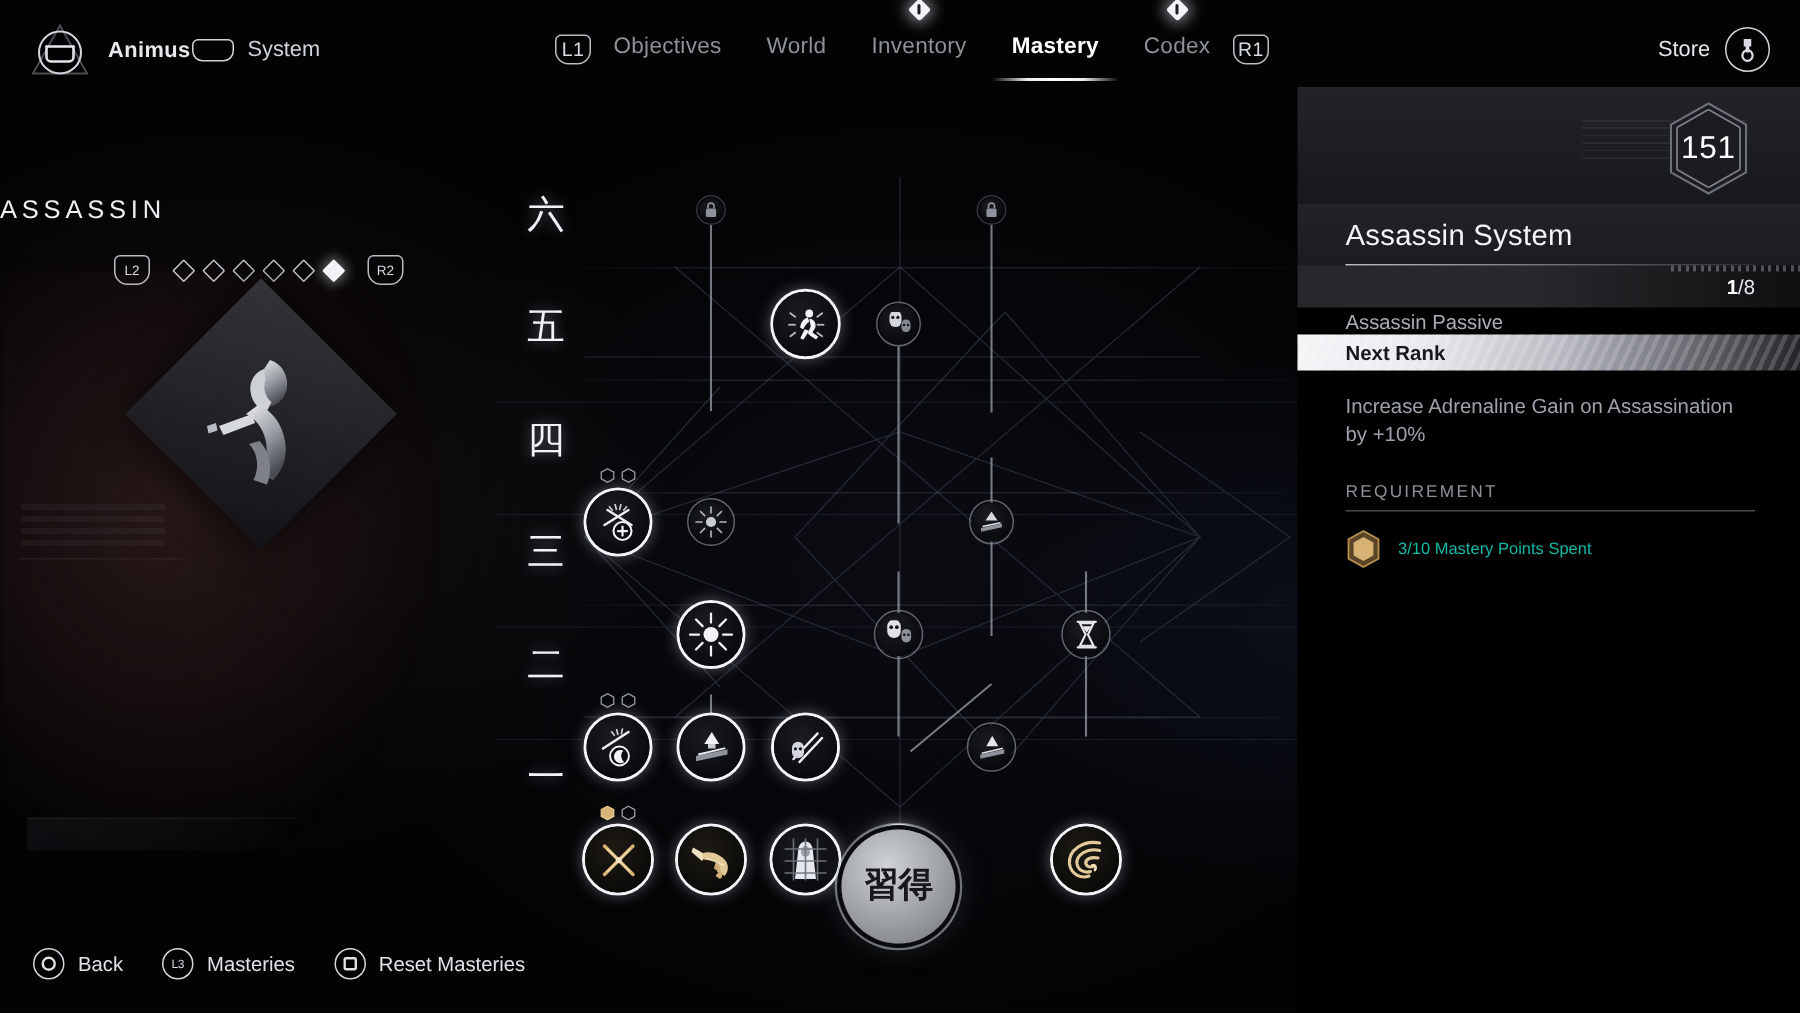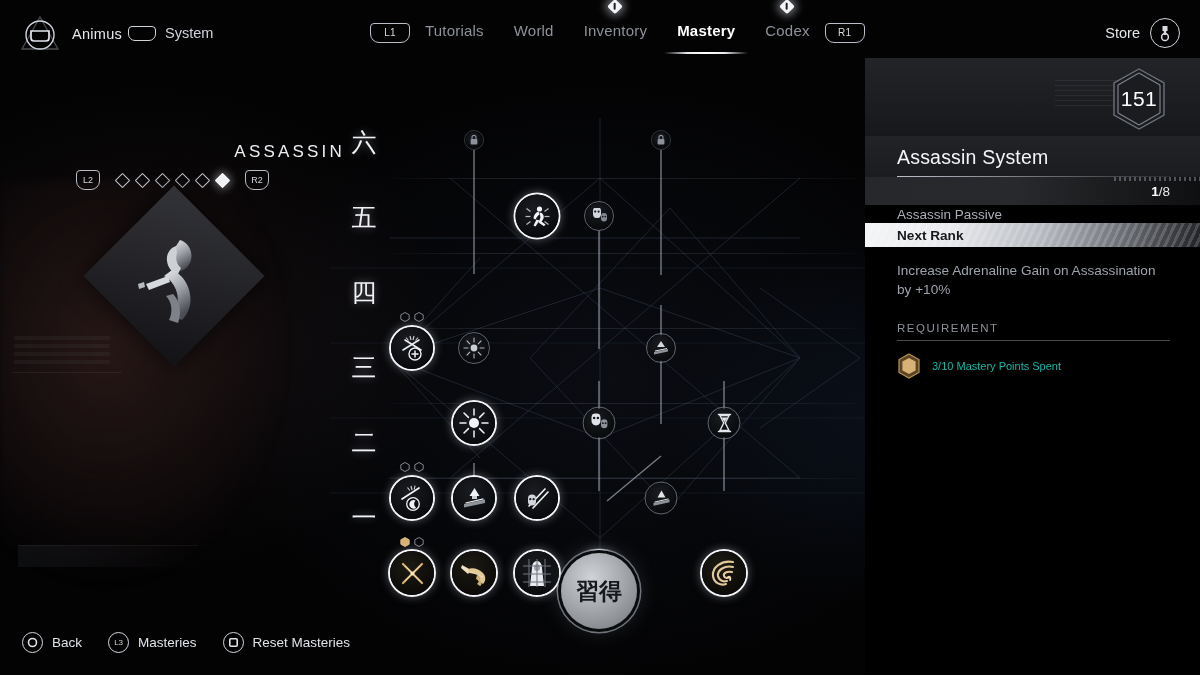--- a/index.html
+++ b/index.html
@@ -39,32 +39,32 @@
     border-top: 1px solid rgba(130,140,160,.10);
   }
 
   
   .topbar {
     position: absolute; top: 0; left: 0; width: 1200px; height: 58px; z-index: 20;
   }
   .animus-group { position: absolute; left: 18px; top: 12px; display: flex; align-items: center; gap: 10px; }
   .animus-logo { position: relative; width: 44px; height: 44px; }
   .animus-logo svg { display: block; }
-  .nav-left-label { color: #e6e8ec; font-size: 14.5px; letter-spacing: .3px; }
+  .nav-left-label { color: #e6e8ec; font-size: 14.5px; letter-spacing: .3px; font-weight: bold; }
   .sys-group { position: absolute; left: 128px; top: 25px; display: flex; align-items: center; gap: 9px; }
   .touchpad {
     width: 28px; height: 15px; border: 1.6px solid #cfd3da; border-radius: 4px 4px 7px 7px;
   }
   .sys-label { color: #cfd3da; font-size: 14.5px; }
 
   .tabs { position: absolute; left: 370px; top: 16px; display: flex; align-items: center; gap: 0; }
   .bumper {
-    width: 40px; height: 20px; border: 1.5px solid #b9bec7; border-radius: 4px 4px 9px 9px;
+    width: 24px; height: 20px; border: 1.5px solid #b9bec7; border-radius: 4px 4px 9px 9px;
     display: flex; align-items: center; justify-content: center;
-    font-size: 10px; color: #d6dae1; letter-spacing: .2px; margin-top: 4px;
+    font-size: 13px; color: #d6dae1; letter-spacing: .2px; margin-top: 4px;
   }
   .tab {
     position: relative; padding: 6px 15px; font-size: 15px; color: #8d9199;
     letter-spacing: .2px; white-space: nowrap;
   }
   .tab.active { color: #ffffff; font-weight: bold; }
   .tab.active::after {
     content: ""; position: absolute; left: 2px; right: 2px; bottom: -9px; height: 2px;
     background: linear-gradient(90deg, transparent, #e9ebef 28%, #ffffff 50%, #e9ebef 72%, transparent);
   }
@@ -79,22 +79,22 @@
   }
   .store-group { position: absolute; right: 20px; top: 18px; display: flex; align-items: center; gap: 10px; }
   .store-label { color: #e3e6ea; font-size: 14.5px; }
   .store-icon {
     width: 30px; height: 30px; border-radius: 50%; border: 1.4px solid #cfd4db;
     display: flex; align-items: center; justify-content: center;
   }
 
   
   .class-title {
-    position: absolute; left: 0; top: 130px; width: 345px; text-align: right;
-    color: #eceef2; font-size: 17px; letter-spacing: 3.2px; margin-top: 12px;
+    position: absolute; left: 0; top: 130px; width: 345px; text-align: left;
+    color: #eceef2; font-size: 17px; letter-spacing: 3.2px;
   }
   .class-pager {
     position: absolute; left: 0; top: 170px; width: 345px;
     display: flex; align-items: center; justify-content: center; gap: 0;
   }
   .pager-bumper {
     width: 24px; height: 20px; border: 1.4px solid #b6bbc4; border-radius: 4px 4px 9px 9px;
     display: flex; align-items: center; justify-content: center;
     font-size: 9px; color: #d3d7de;
   }
@@ -159,21 +159,21 @@
   
   .emblem {
     position: absolute; left: 599px; top: 591px; width: 76px; height: 76px;
     transform: translate(-50%, -50%); border-radius: 50%;
     background: radial-gradient(circle at 40% 32%, #cfd2d6, #8e9296 70%, #6f7377);
     display: flex; align-items: center; justify-content: center;
     box-shadow: 0 0 0 3px #0a0b0d, 0 0 0 4.5px rgba(190,196,206,.55), 0 0 24px rgba(180,190,205,.22);
   }
   .emblem-kanji {
     color: #16181b; font-size: 23px; line-height: .96; text-align: center;
-    font-family: Liberation Sans, sans-serif; font-weight: bold;
+    font-family: Liberation Mono, monospace; font-weight: bold;
   }
 
   
   .panel { position: absolute; right: 0; top: 58px; width: 335px; height: 617px; background: #000; }
   .panel-head {
     position: relative; height: 78px;
     background: linear-gradient(180deg, #232428, #17181b);
   }
   .panel-head .streaks {
     position: absolute; left: 190px; top: 22px; width: 110px; height: 26px;
@@ -256,21 +256,21 @@
     </div>
 
     <div class="sys-group">
       <div class="touchpad"></div>
       <span class="sys-label">System</span>
     </div>
 
     <div class="tabs">
       <div class="bumper">L1</div>
       <div class="tab">
-        <span>Tutorials</span>
+        <span>Objectives</span>
       </div>
       <div class="tab">
         <span>World</span>
       </div>
       <div class="tab">
         <span class="notif"></span>
         <span>Inventory</span>
       </div>
       <div class="tab active">
         <span>Mastery</span>

